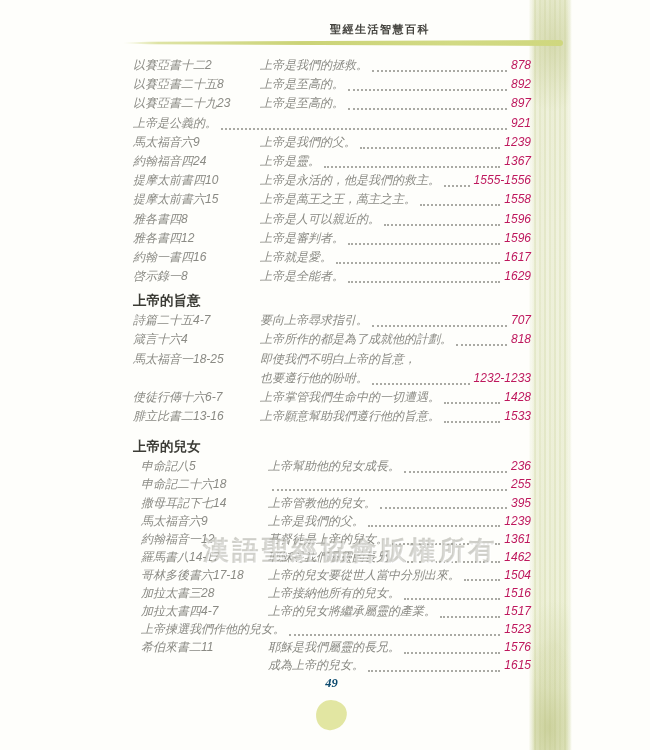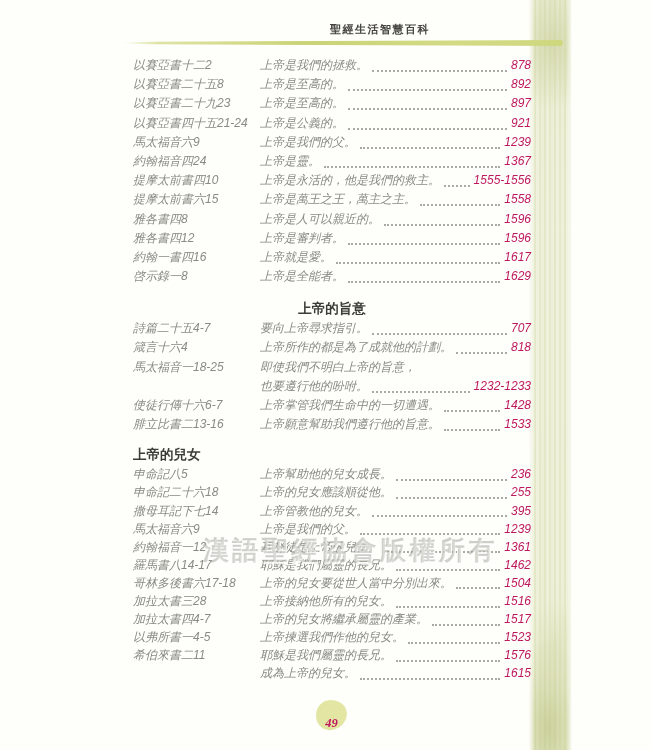--- a/index.html
+++ b/index.html
@@ -27,44 +27,44 @@
     position:absolute;left:123px;top:40px;width:440px;height:6px;border-radius:3px;
     background:linear-gradient(to right, rgba(208,216,128,0) 0%, rgba(208,216,128,0.7) 8%, #cbd376 40%, #d2da84 75%, #cfd77e 100%);
     clip-path:polygon(0 42%,6% 28%,100% 0%,100% 100%,6% 70%,0 58%);
   }
   .header-title{
     position:absolute;top:22px;left:330px;width:203px;text-align:left;
     font-size:11px;font-weight:bold;letter-spacing:1.5px;color:#45443f;
   }
   .content{position:absolute;left:133px;top:56px;width:398px;color:#8a8a84;font-size:12px;}
   .row{display:flex;height:19.2px;line-height:19.2px;white-space:nowrap;font-style:italic;}
-  .sec3 .row{height:18.1px;line-height:18.1px;}
+  .sec3 .row{height:18.1px;line-height:18.1px;margin-left:8px;}
   .ref{flex:0 0 127px;overflow:visible;}
   .desc{flex:0 0 auto;}
   .dots{flex:1 1 auto;min-width:8px;height:14px;border-bottom:2px dotted #aaaaa4;margin:0 2px 0 4px;}
   .sec3 .dots{height:13.5px;}
   .num{flex:0 0 auto;margin-left:2px;color:#be185d;}
   .heading{font-size:13.5px;font-weight:bold;color:#3c3c36;height:20px;line-height:20px;}
-  .h1{margin-top:13px;text-align:center;}
+  .h1{margin-top:5px;}
   .h2{margin-top:11px;}
   .watermark{
     position:absolute;left:203px;top:533px;white-space:nowrap;
     font-size:26px;font-weight:bold;letter-spacing:3.5px;
     color:rgba(172,172,163,0.42);
     text-shadow:1px 1.5px 0 rgba(255,255,255,0.85), -0.5px -0.5px 0 rgba(130,130,120,0.18);
   }
   .blob{
     position:absolute;left:316px;top:700px;width:31px;height:30px;
     background:#e2e6a2;border-radius:46% 54% 58% 42% / 52% 46% 54% 48%;
     transform:rotate(-6deg);
   }
   .pagenum{
-    position:absolute;left:316px;top:708px;width:31px;height:30px;line-height:30px;text-align:center;
+    position:absolute;left:316px;top:668px;width:31px;height:30px;line-height:30px;text-align:center;
     font-family:"Liberation Serif","DejaVu Serif",serif;font-style:italic;font-weight:bold;
-    font-size:12.5px;color:#be185d;
+    font-size:12.5px;color:#0c4a6e;
   }
 </style>
 </head>
 <body>
 
 <div class="page">
 
   <div class="band"></div>
   <div class="stroke"></div>
 
@@ -85,21 +85,20 @@
           <span class="dots"></span>
           <span class="num">892</span>
         </div>
       <div class="row">
           <span class="ref">以賽亞書二十九23</span>
           <span class="desc">上帝是至高的。</span>
           <span class="dots"></span>
           <span class="num">897</span>
         </div>
       <div class="row">
-          <span class="ref">以賽亞書四十五21-24</span>
           <span class="desc">上帝是公義的。</span>
           <span class="dots"></span>
           <span class="num">921</span>
         </div>
       <div class="row">
           <span class="ref">馬太福音六9</span>
           <span class="desc">上帝是我們的父。</span>
           <span class="dots"></span>
           <span class="num">1239</span>
         </div>
@@ -190,21 +189,20 @@
 
     <div class="sec3">
       <div class="row">
           <span class="ref">申命記八5</span>
           <span class="desc">上帝幫助他的兒女成長。</span>
           <span class="dots"></span>
           <span class="num">236</span>
         </div>
       <div class="row">
           <span class="ref">申命記二十六18</span>
-          <span class="desc">上帝的兒女應該順從他。</span>
           <span class="dots"></span>
           <span class="num">255</span>
         </div>
       <div class="row">
           <span class="ref">撒母耳記下七14</span>
           <span class="desc">上帝管教他的兒女。</span>
           <span class="dots"></span>
           <span class="num">395</span>
         </div>
       <div class="row">
@@ -237,21 +235,20 @@
           <span class="dots"></span>
           <span class="num">1516</span>
         </div>
       <div class="row">
           <span class="ref">加拉太書四4-7</span>
           <span class="desc">上帝的兒女將繼承屬靈的產業。</span>
           <span class="dots"></span>
           <span class="num">1517</span>
         </div>
       <div class="row">
-          <span class="ref">以弗所書一4-5</span>
           <span class="desc">上帝揀選我們作他的兒女。</span>
           <span class="dots"></span>
           <span class="num">1523</span>
         </div>
       <div class="row">
           <span class="ref">希伯來書二11</span>
           <span class="desc">耶穌是我們屬靈的長兄。</span>
           <span class="dots"></span>
           <span class="num">1576</span>
         </div>

